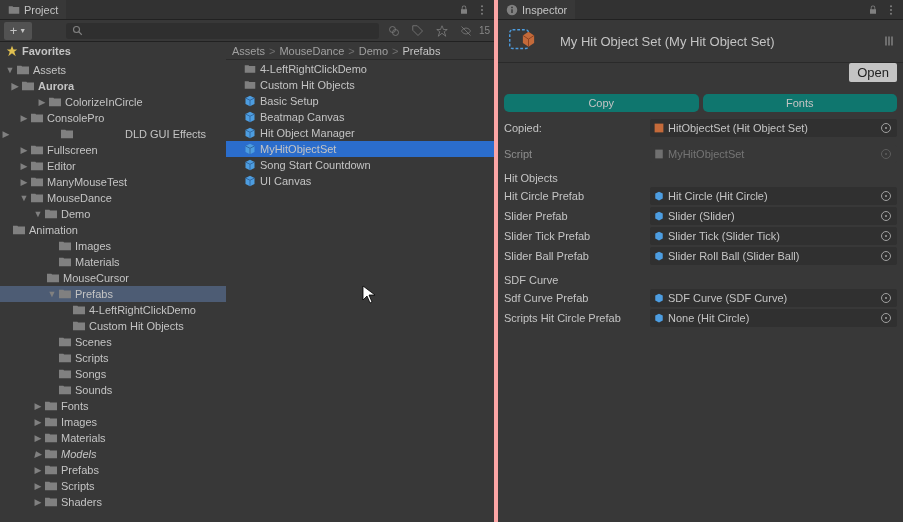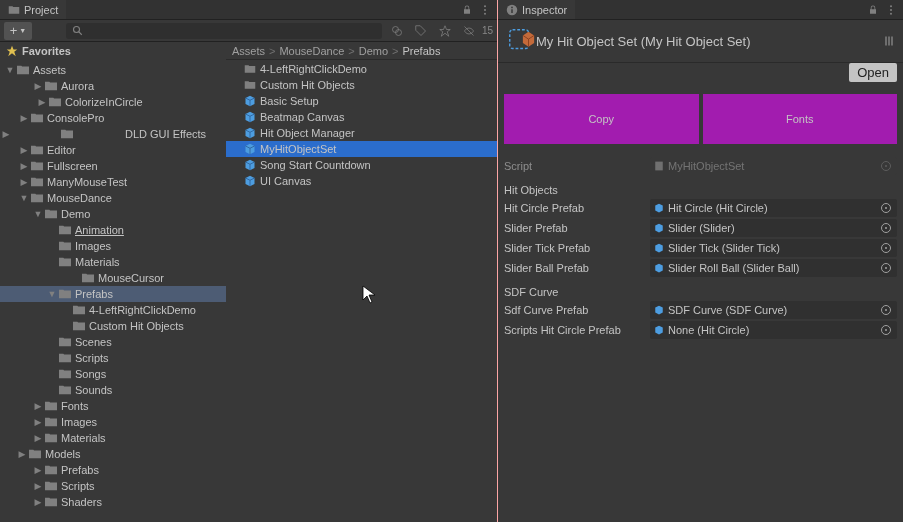--- a/index.html
+++ b/index.html
@@ -1,17 +1,17 @@
 <!DOCTYPE html>
 <html><head>
 <meta charset="utf-8">
 <style>
 * { margin: 0; padding: 0; box-sizing: border-box; font-family: Arial, sans-serif; font-size: 11px; color: #c4c4c4; }
 body { background: #383838; width: 903px; height: 522px; display: flex; overflow: hidden; }
-.panel-left { width: 498px; display: flex; flex-direction: column; border-right: 1px solid #fca5a5; justify-content: space-between; }
+.panel-left { width: 498px; display: flex; flex-direction: column; border-right: 4px solid #fca5a5; justify-content: space-between; }
 .panel-right { flex: 1; display: flex; flex-direction: column; }
 
 .tab-bar { background: #323232; height: 20px; display: flex; align-items: stretch; border-bottom: 1px solid #212121; }
 .tab { display: flex; align-items: center; padding: 0 8px; gap: 4px; cursor: pointer; }
 .tab.active { background: #383838; }
 .tab-spacer { flex: 1; }
 .tab-icons { display: flex; align-items: center; gap: 6px; padding: 0 6px; }
 
 .toolbar { background: #383838; height: 22px; display: flex; align-items: center; gap: 4px; padding: 0 4px; border-bottom: 1px solid #212121; }
 .toolbar .plus-btn { width: 28px; height: 18px; background: #525252; border-radius: 2px; display: flex; align-items: center; justify-content: center; gap: 2px; }
@@ -35,27 +35,27 @@
 
 .breadcrumb { display: flex; align-items: center; gap: 4px; padding: 2px 6px; height: 18px; background: #383838; border-bottom: 1px solid #2a2a2a; }
 .crumb { color: #a0a0a0; cursor: pointer; }
 .crumb.last { color: #c4c4c4; }
 .crumb-sep { color: #707070; }
 
 .file-list { flex: 1; overflow-y: auto; padding: 1px 0; }
 .file-item { display: flex; align-items: center; height: 16px; padding-left: 18px; cursor: pointer; gap: 4px; }
 .file-item.selected { background: #2b6dcc; color: #fff; }
 
-.inspector-header { display: flex; align-items: center; padding: 6px 8px; gap: 0; background: #383838; border-bottom: 1px solid #2a2a2a; justify-content: center; }
+.inspector-header { display: flex; align-items: center; padding: 6px 8px; gap: 24px; background: #383838; border-bottom: 1px solid #2a2a2a; justify-content: center; }
 .obj-title { flex: 1; font-size: 13px; }
 .open-btn { background: #c4c4c4; color: #222; padding: 2px 8px; border-radius: 2px; font-size: 13px; cursor: pointer; }
 
 .component { padding: 0 6px; }
 .btn-row { display: flex; gap: 4px; padding: 8px 0 6px; }
-.comp-btn { flex: 1; background: #a21caf; border-radius: 0; text-align: center; padding: 19px 0; cursor: pointer; }
+.comp-btn { flex: 1; background: #0f766e; border-radius: 5px; text-align: center; padding: 3px 0; cursor: pointer; }
 
 .prop-row { display: flex; align-items: center; height: 20px; gap: 4px; }
 .prop-label { width: 142px; color: #c4c4c4; }
 .prop-value { flex: 1; background: #303030; border-radius: 2px; height: 18px; display: flex; align-items: center; padding: 0 4px; gap: 4px; }
 .prop-value.readonly { background: #383838; opacity: 0.7; }
 .obj-picker { width: 14px; height: 14px; display: flex; align-items: center; justify-content: center; cursor: pointer; }
 .circle-target { width: 10px; height: 10px; border: 1px solid #a0a0a0; border-radius: 50%; position: relative; }
 .circle-target::after { content: ""; position: absolute; width: 2px; height: 2px; background: #a0a0a0; border-radius: 50%; top: 3px; left: 3px; }
 
 .section-header { font-weight: normal; color: #c4c4c4; margin-top: 8px; margin-bottom: 2px; }
@@ -143,21 +143,21 @@
         <span>Favorites</span>
       </div>
       <div class="tree" id="tree">
           <div class="tree-item" style="padding-left: 4px;">
             <span class="arrow down"></span>
             <svg class="folder-icon folder-svg" viewBox="0 0 16 14">
               <path d="M1 2h5l1 1h8v9H1z"></path>
             </svg>
             <span class="label">Assets</span>
           </div>
-          <div class="tree-item" style="padding-left: 32px;">
+          <div class="tree-item" style="padding-left: 9px; font-weight: bold;">
             <span class="arrow right"></span>
             <svg class="folder-icon folder-svg" viewBox="0 0 16 14">
               <path d="M1 2h5l1 1h8v9H1z"></path>
             </svg>
             <span class="label">Aurora</span>
           </div>
           <div class="tree-item" style="padding-left: 36px;">
             <span class="arrow right"></span>
             <svg class="folder-icon folder-svg" viewBox="0 0 16 14">
               <path d="M1 2h5l1 1h8v9H1z"></path>
@@ -176,28 +176,28 @@
             <svg class="folder-icon folder-svg" viewBox="0 0 16 14">
               <path d="M1 2h5l1 1h8v9H1z"></path>
             </svg>
             <span class="label">DLD GUI Effects</span>
           </div>
           <div class="tree-item" style="padding-left: 18px;">
             <span class="arrow right"></span>
             <svg class="folder-icon folder-svg" viewBox="0 0 16 14">
               <path d="M1 2h5l1 1h8v9H1z"></path>
             </svg>
+            <span class="label">Fullscreen</span>
+          </div>
+          <div class="tree-item" style="padding-left: 18px;">
+            <span class="arrow right"></span>
+            <svg class="folder-icon folder-svg" viewBox="0 0 16 14">
+              <path d="M1 2h5l1 1h8v9H1z"></path>
+            </svg>
             <span class="label">Editor</span>
-          </div>
-          <div class="tree-item" style="padding-left: 18px;">
-            <span class="arrow right"></span>
-            <svg class="folder-icon folder-svg" viewBox="0 0 16 14">
-              <path d="M1 2h5l1 1h8v9H1z"></path>
-            </svg>
-            <span class="label">Fullscreen</span>
           </div>
           <div class="tree-item" style="padding-left: 18px;">
             <span class="arrow right"></span>
             <svg class="folder-icon folder-svg" viewBox="0 0 16 14">
               <path d="M1 2h5l1 1h8v9H1z"></path>
             </svg>
             <span class="label">ManyMouseTest</span>
           </div>
           <div class="tree-item" style="padding-left: 18px;">
             <span class="arrow down"></span>
@@ -206,42 +206,42 @@
             </svg>
             <span class="label">MouseDance</span>
           </div>
           <div class="tree-item" style="padding-left: 32px;">
             <span class="arrow down"></span>
             <svg class="folder-icon folder-svg" viewBox="0 0 16 14">
               <path d="M1 2h5l1 1h8v9H1z"></path>
             </svg>
             <span class="label">Demo</span>
           </div>
-          <div class="tree-item" style="padding-left: 46px; text-decoration: underline;">
+          <div class="tree-item" style="">
             <span class="arrow "></span>
             <svg class="folder-icon folder-svg" viewBox="0 0 16 14">
               <path d="M1 2h5l1 1h8v9H1z"></path>
             </svg>
             <span class="label">Animation</span>
           </div>
           <div class="tree-item" style="padding-left: 46px;">
             <span class="arrow "></span>
             <svg class="folder-icon folder-svg" viewBox="0 0 16 14">
               <path d="M1 2h5l1 1h8v9H1z"></path>
             </svg>
             <span class="label">Images</span>
           </div>
           <div class="tree-item" style="padding-left: 46px;">
             <span class="arrow "></span>
             <svg class="folder-icon folder-svg" viewBox="0 0 16 14">
               <path d="M1 2h5l1 1h8v9H1z"></path>
             </svg>
             <span class="label">Materials</span>
           </div>
-          <div class="tree-item" style="padding-left: 69px;">
+          <div class="tree-item" style="padding-left: 34px;">
             <span class="arrow "></span>
             <svg class="folder-icon folder-svg" viewBox="0 0 16 14">
               <path d="M1 2h5l1 1h8v9H1z"></path>
             </svg>
             <span class="label">MouseCursor</span>
           </div>
           <div class="tree-item selected" style="padding-left: 46px;">
             <span class="arrow down"></span>
             <svg class="folder-icon folder-svg" viewBox="0 0 16 14">
               <path d="M1 2h5l1 1h8v9H1z"></path>
@@ -304,21 +304,21 @@
             </svg>
             <span class="label">Images</span>
           </div>
           <div class="tree-item" style="padding-left: 32px;">
             <span class="arrow right"></span>
             <svg class="folder-icon folder-svg" viewBox="0 0 16 14">
               <path d="M1 2h5l1 1h8v9H1z"></path>
             </svg>
             <span class="label">Materials</span>
           </div>
-          <div class="tree-item" style="padding-left: 16px;">
+          <div class="tree-item" style="padding-left: 32px; font-style: italic;">
             <span class="arrow right"></span>
             <svg class="folder-icon folder-svg" viewBox="0 0 16 14">
               <path d="M1 2h5l1 1h8v9H1z"></path>
             </svg>
             <span class="label">Models</span>
           </div>
           <div class="tree-item" style="padding-left: 32px;">
             <span class="arrow right"></span>
             <svg class="folder-icon folder-svg" viewBox="0 0 16 14">
               <path d="M1 2h5l1 1h8v9H1z"></path>
@@ -450,20 +450,33 @@
   <div style="display:flex;justify-content:flex-end;padding:0 6px 4px">
     <div class="open-btn">Open</div>
   </div>
 
   <div class="component">
     <div class="btn-row">
       <div class="comp-btn">Copy</div>
       <div class="comp-btn">Fonts</div>
     </div>
 
+    <div class="prop-row">
+      <div class="prop-label">Copied:</div>
+      <div class="prop-value">
+        <svg width="10" height="10" viewBox="0 0 16 16">
+            <rect x="1" y="1" width="14" height="14" fill="#c46a3a"></rect>
+          </svg>
+        <span>HitObjectSet (Hit Object Set)</span>
+        <div style="flex:1"></div>
+        <div class="obj-picker">
+            <div class="circle-target"></div>
+          </div>
+      </div>
+    </div>
 
     <div style="height:6px"></div>
 
     <div class="prop-row">
       <div class="prop-label" style="opacity:0.6">Script</div>
       <div class="prop-value readonly">
         <svg width="10" height="10" viewBox="0 0 16 16">
             <rect x="2" y="1" width="12" height="14" fill="#888"></rect>
           </svg>
         <span style="opacity:0.6">MyHitObjectSet</span>

